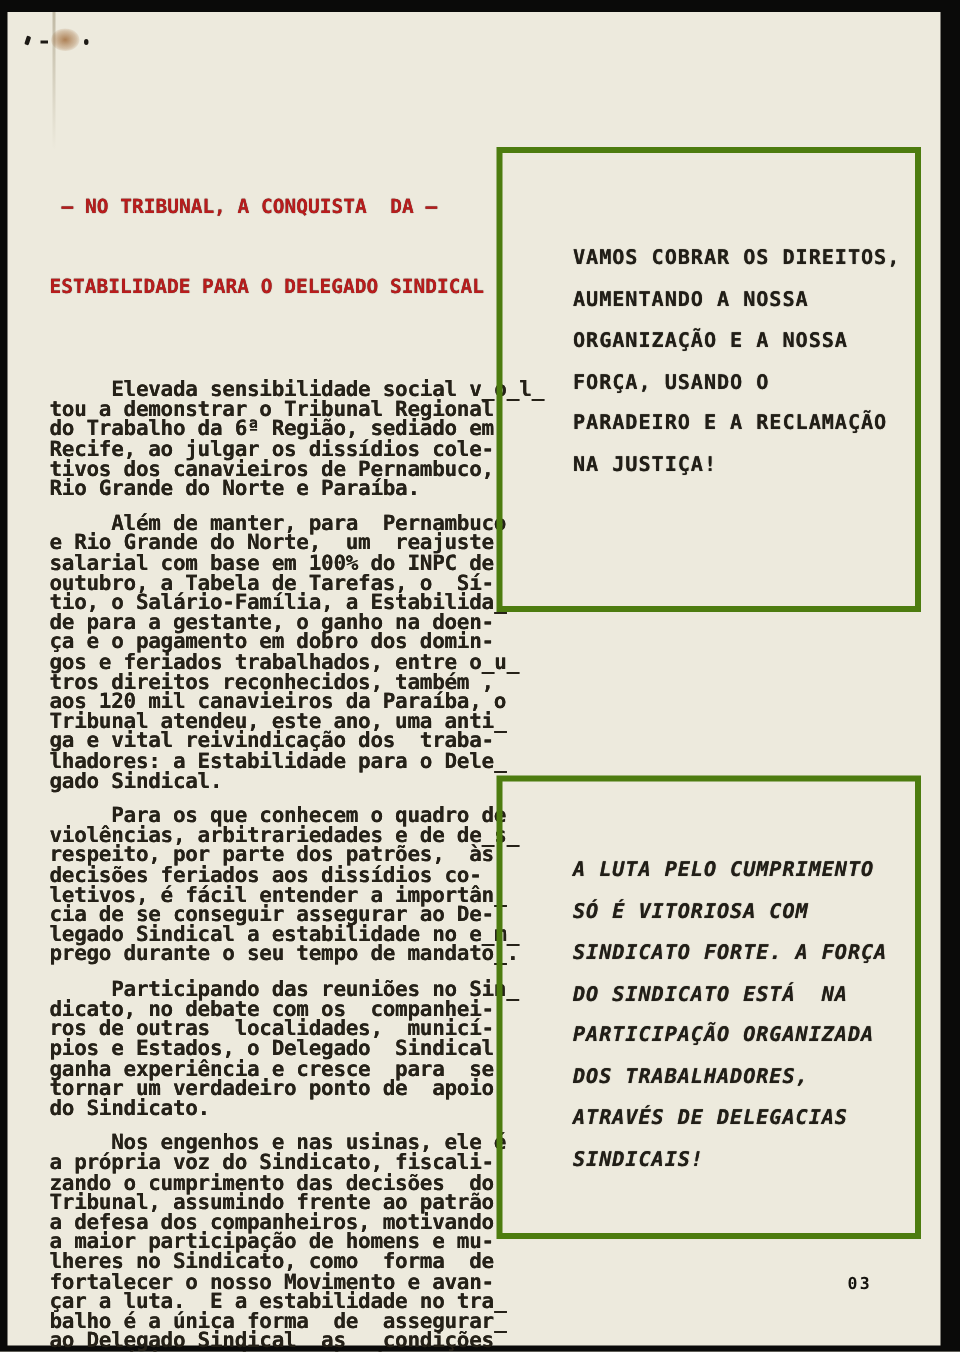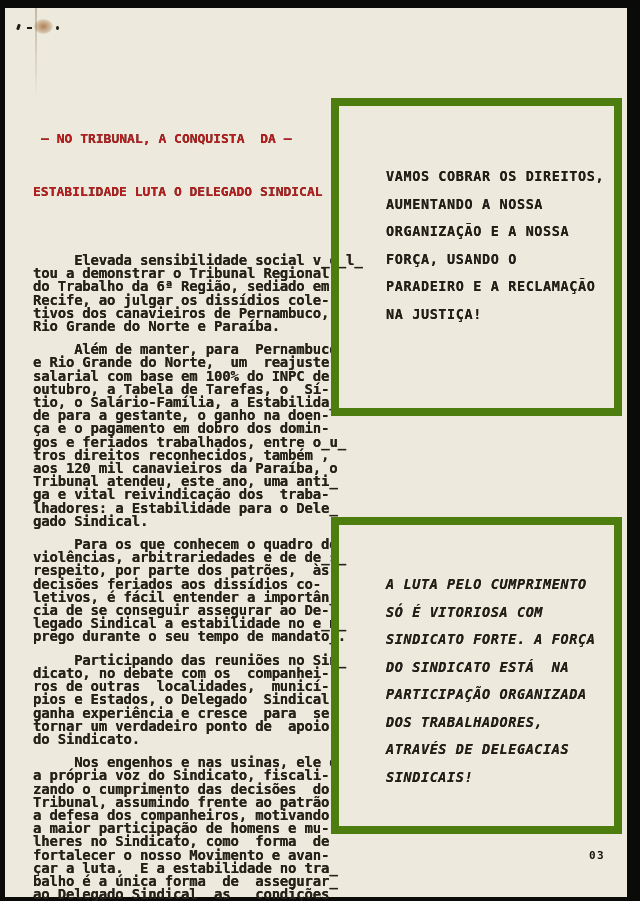--- a/index.html
+++ b/index.html
@@ -42,52 +42,52 @@
   }
   .title .t-line { display:block; }
   .title .t-line:first-child { padding-left:8px; }
   .para {
     margin:0 0 10px 0; white-space:pre;
     font-size:14px; font-weight:700; line-height:13.2px; letter-spacing:-0.2px;
     color:#252118; text-shadow:0 0 .4px rgba(30,27,20,.85);
   }
   .callout {
     position:absolute; left:326px; width:275px;
-    border:8px solid #4d7c0f; background:transparent;
+    border:4px solid #4d7c0f; background:transparent;
   }
   .callout-1 { top:90px; height:302px; }
   .callout-2 { top:509px; height:301px;font-style:italic; }
   .callout-text {
     white-space:pre; font-size:13.5px; font-weight:700;
     line-height:27.5px; letter-spacing:.6px;
     color:#211e17; text-shadow:0 0 .5px rgba(28,25,18,.9);
   }
   .callout-1 .callout-text { padding:57px 0 0 47px; }
   .callout-2 .callout-text { padding:46px 0 0 47px; }
   .page-number {
-    position:absolute; left:584px; top:841px;
+    position:absolute; left:560px; top:841px;
     font-size:11px; font-weight:700; letter-spacing:1.5px; color:#14120d;
   }
 </style>
 </head>
 <body>
 
 <div class="scan-frame">
   <div class="paper">
 
     <div class="crease"></div>
     <div class="stain"></div>
     <span class="speck s1"></span>
     <span class="speck s2"></span>
     <span class="speck s3"></span>
 
     <div class="article-column">
       <h1 class="title">
         <span class="t-line">— NO TRIBUNAL, A CONQUISTA  DA —</span>
-        <span class="t-line">ESTABILIDADE LUTA O DELEGADO SINDICAL</span>
+        <span class="t-line">ESTABILIDADE PARA O DELEGADO SINDICAL</span>
       </h1>
       <p class="para">     Elevada sensibilidade social v̲o̲l̲
 tou a demonstrar o Tribunal Regional
 do Trabalho da 6ª Região, sediado em
 Recife, ao julgar os dissídios cole-
 tivos dos canavieiros de Pernambuco,
 Rio Grande do Norte e Paraíba.</p>
       <p class="para">     Além de manter, para  Pernambuco
 e Rio Grande do Norte,  um  reajuste
 salarial com base em 100% do INPC de

